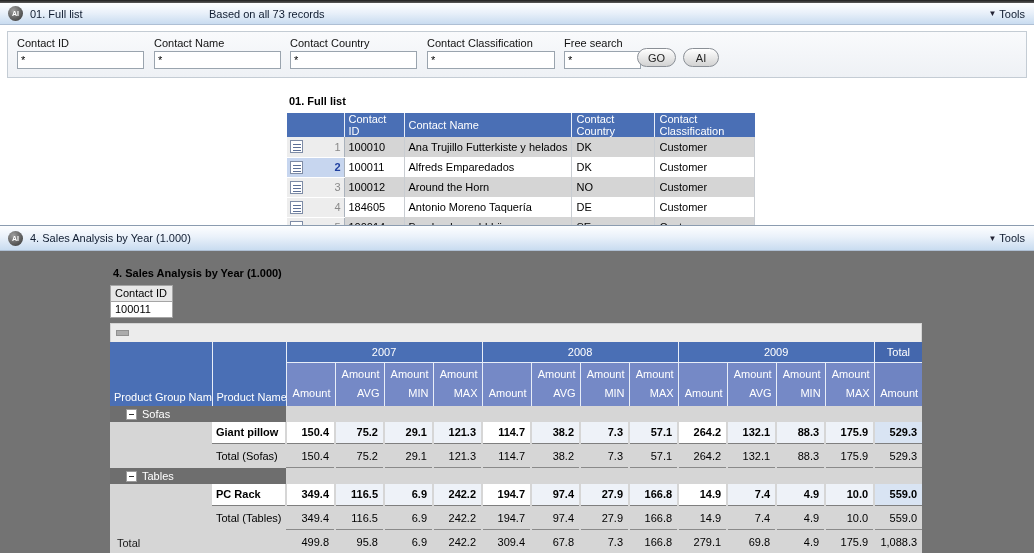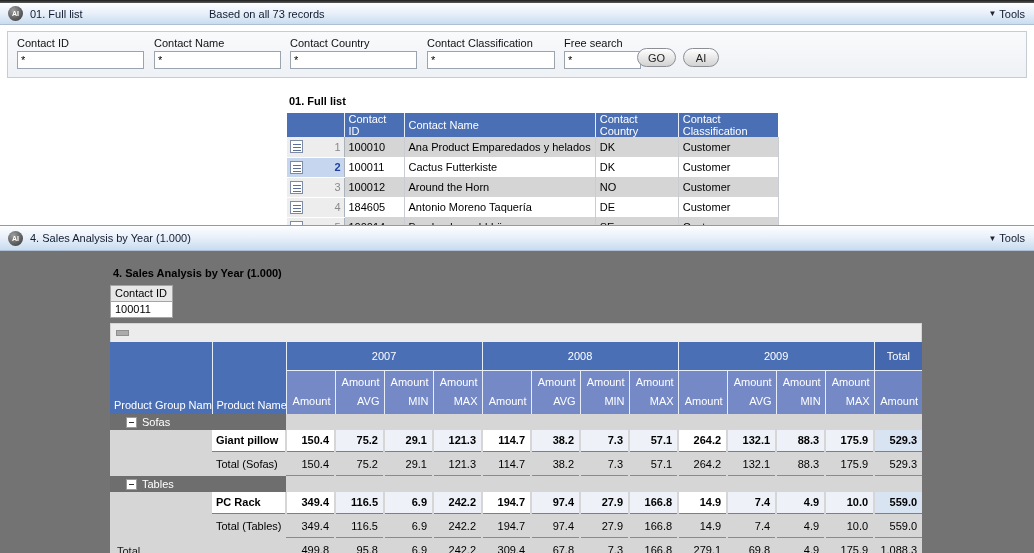--- a/index.html
+++ b/index.html
@@ -101,21 +101,21 @@
 
   table.pv { border-collapse:collapse; table-layout:fixed; width:812px; background:#d6d6d6; }
   table.pv col.c-pg { width:102px; } table.pv col.c-pn { width:74px; }
   table.pv col.c-n { width:49px; } table.pv col.c-t { width:48px; }
   table.pv th { font-weight:normal; color:#fff; }
   th.rowhead {
     background:#4a6fb5; vertical-align:bottom; text-align:left;
     padding:2px 3px 3px 4px; border-right:1px solid #e8eef8; white-space:nowrap; overflow:hidden;
   }
   th.year {
-    background:#4a6fb5; font-weight:bold; text-align:center; height:28px;
+    background:#4a6fb5; font-weight:bold; text-align:center; height:20px;
     border-right:1px solid #e8eef8; border-bottom:1px solid #e8eef8;
   }
   th.totalg { background:#4467ad; font-weight:bold; text-align:center; border-bottom:1px solid #e8eef8; }
   th.sub {
     background:#7589c6; height:31px; text-align:right; vertical-align:bottom;
     padding:2px 4px 3px 2px; border-right:1px solid #e8eef8; line-height:19px;
   }
   th.subt { background:#6f84c2; border-right:none; }
 
   tr.grp { height:16px; }
@@ -204,33 +204,33 @@
       <th>Contact Classification</th>
     </tr>
     <tr class="odd">
       <td class="gutter">
             <div class="gwrap">
               <span class="row-icon"></span>
               <span class="rownum">1</span>
             </div>
           </td>
       <td class="dc">100010</td>
-      <td class="dc">Ana Product Emparedados y helados</td>
+      <td class="dc">Ana Trujillo Futterkiste y helados</td>
       <td class="dc">DK</td>
       <td class="dc">Customer</td>
     </tr>
     <tr class="even sel">
       <td class="gutter">
             <div class="gwrap">
               <span class="row-icon"></span>
               <span class="rownum">2</span>
             </div>
           </td>
       <td class="dc">100011</td>
-      <td class="dc">Cactus Futterkiste</td>
+      <td class="dc">Alfreds Emparedados</td>
       <td class="dc">DK</td>
       <td class="dc">Customer</td>
     </tr>
     <tr class="odd">
       <td class="gutter">
             <div class="gwrap">
               <span class="row-icon"></span>
               <span class="rownum">3</span>
             </div>
           </td>

